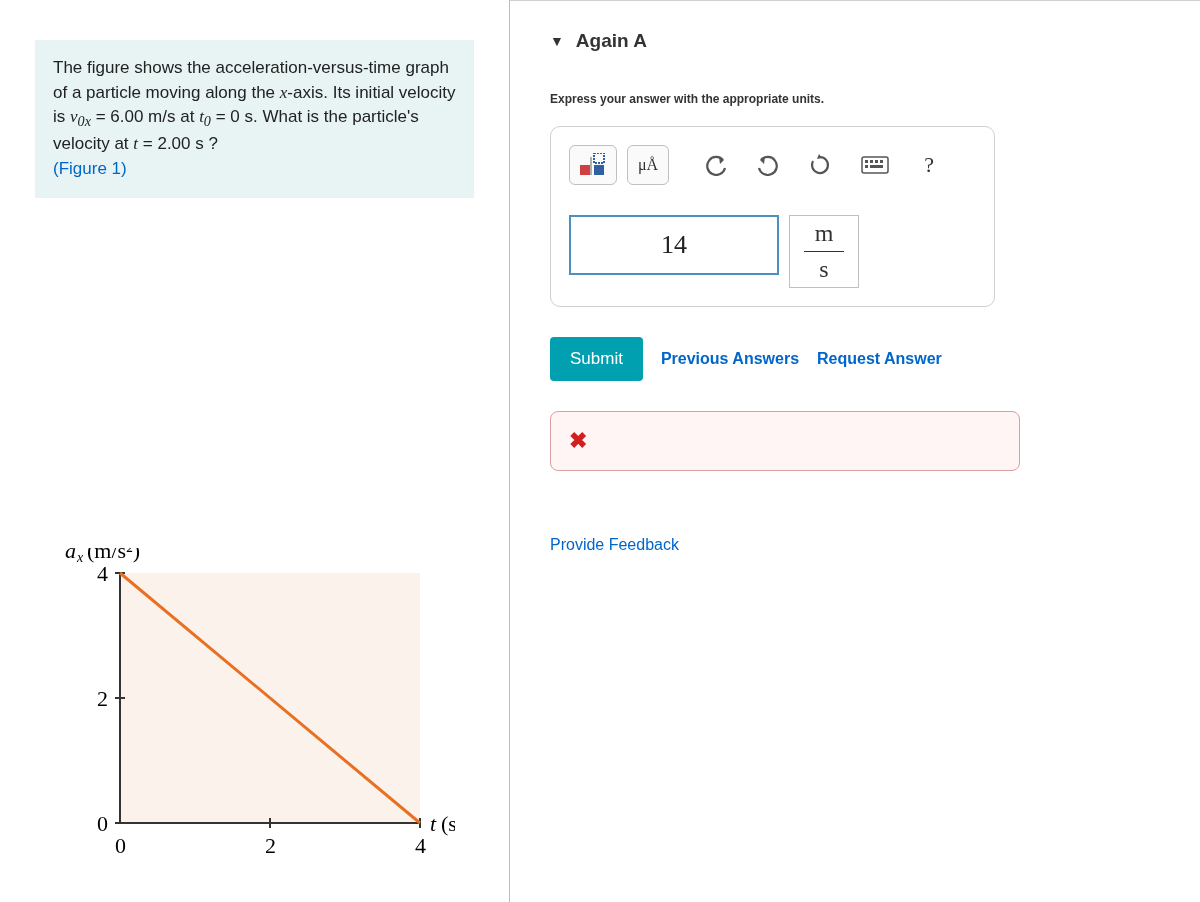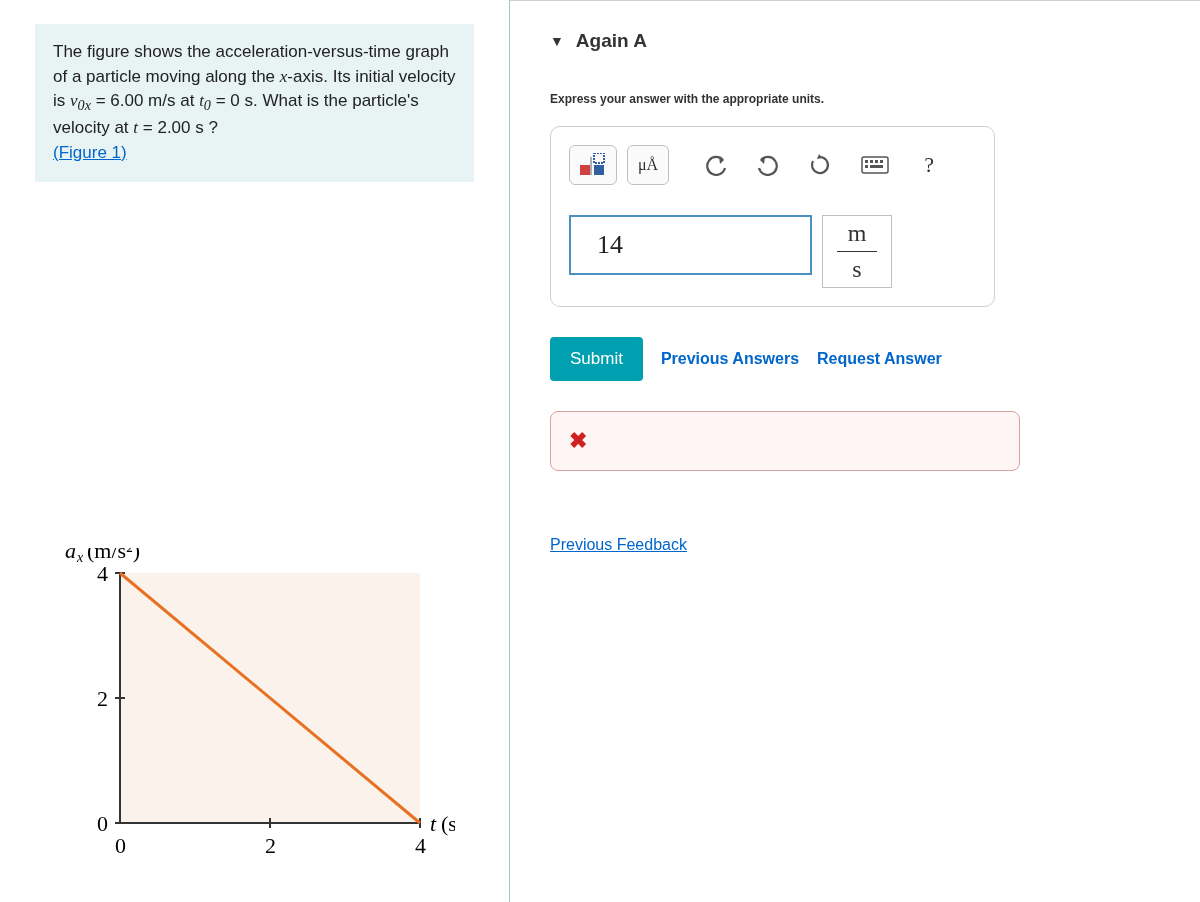--- a/index.html
+++ b/index.html
@@ -12,21 +12,21 @@
   }
   .page {
     display: flex;
     width: 1200px;
     height: 902px;
     position: relative;
   }
   .left-panel {
     width: 510px;
     border-right: 1px solid #a8c8c8;
-    padding: 24px 35px 20px 35px;
+    padding: 40px 35px 20px 35px;
     display: flex;
     flex-direction: column;
   }
   .right-panel {
     flex: 1;
     padding: 30px 40px 20px 40px;
     position: relative;
   }
   .right-panel::before {
     content: "";
@@ -35,21 +35,21 @@
     height: 20px;
     border-top: 1px solid #d0d0d0;
   }
   .question-box {
     background: #e8f4f4;
     padding: 16px 18px;
     font-size: 17px;
     line-height: 1.45;
     color: #222;
   }
-  .link { color: #0066cc; text-decoration: underline; cursor: pointer; }
+  .link { color: #0066cc; cursor: pointer; }
   .figure-section {
     margin-top: auto;
     padding-top: 120px;
   }
   .figure-header {
     display: flex;
     align-items: center;
     justify-content: space-between;
     padding-bottom: 18px;
     border-bottom: 1px solid #e0e0e0;
@@ -113,27 +113,28 @@
     height: 40px;
     display: flex;
     align-items: center;
     justify-content: center;
     cursor: pointer;
   }
   .tool-btn.plain { border: none; background: none; }
   .answer-row { display: flex; gap: 10px; align-items: stretch; }
   .value-box {
     border: 2px solid #4a90c0;
-    width: 243px;
+    width: 210px;
     height: 60px;
-    padding: 8px 26px;
+    padding: 8px 12px;
     font-size: 26px;
     font-family: "Times New Roman", serif;
     color: #222;
     outline: none;
+    text-align: center;
   }
   .unit-box {
     border: 1px solid #c0c0c0;
     width: 70px;
     padding: 4px 10px;
     font-family: "Times New Roman", serif;
     font-size: 24px;
     display: flex;
     flex-direction: column;
     align-items: center;
@@ -284,17 +285,17 @@
       <button class="submit-btn">Submit</button>
       <span class="link-btn">Previous Answers</span>
       <span class="link-btn">Request Answer</span>
     </div>
 
     <div class="feedback-box">
       <span class="x-icon">✖</span>
     </div>
 
     <div class="provide-feedback">
-      <span class="link">Previous Feedback</span>
+      <span class="link">Provide Feedback</span>
     </div>
 
   </div>
 </div>
 
 </body></html>

